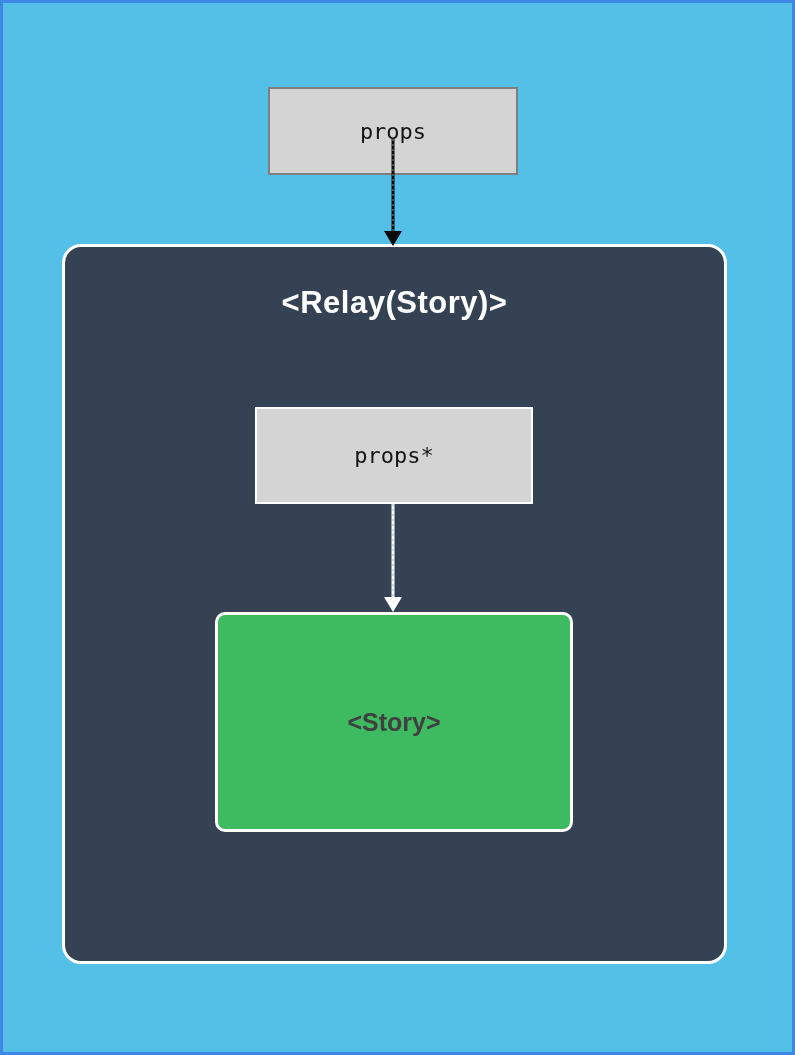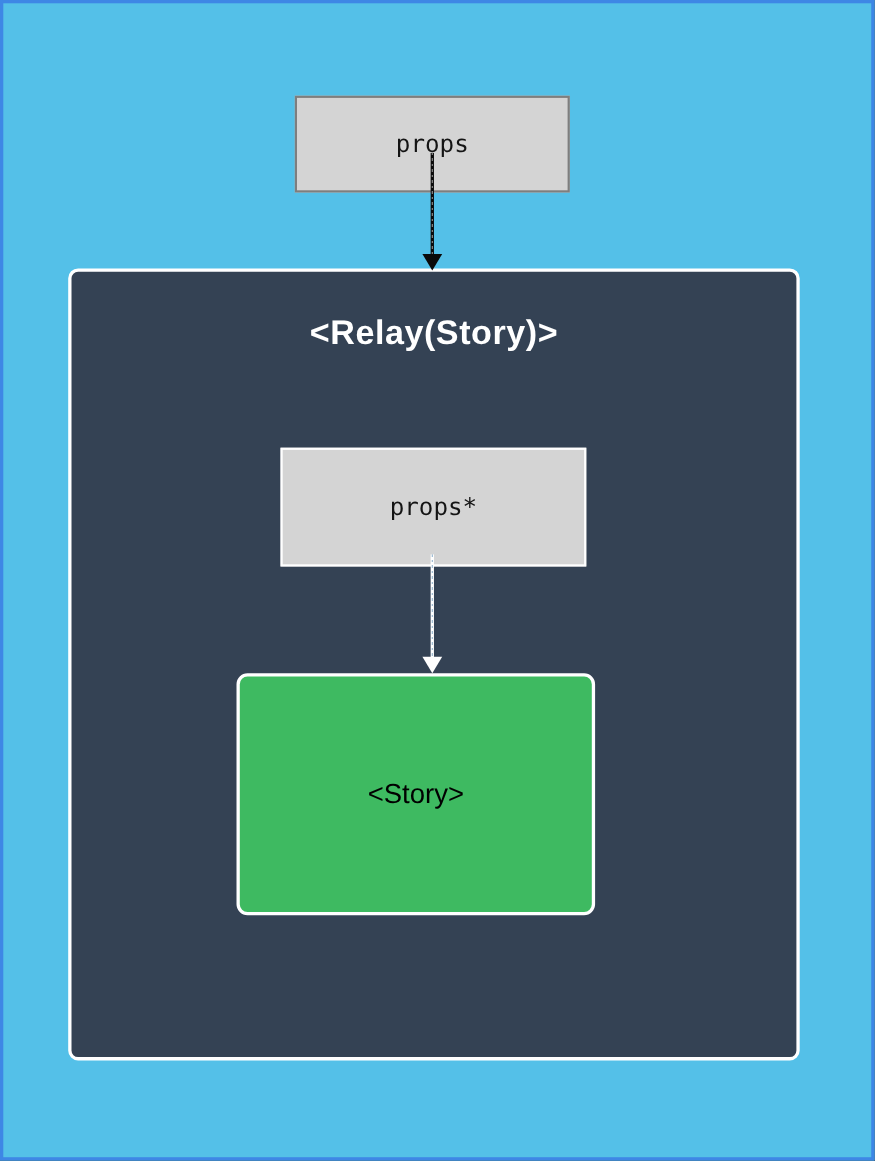--- a/index.html
+++ b/index.html
@@ -22,51 +22,51 @@
     display: flex; align-items: center; justify-content: center;
     font-family: "DejaVu Sans Mono", monospace;
     font-size: 22px; color: #141414; margin-top: 36px;
   }
 
   
   .relay-box {
     left: 59px; top: 241px; width: 665px; height: 720px;
     background: #344254;
     border: 3px solid #ffffff;
-    border-radius: 9px;
+    border-radius: 19px;
   }
   .relay-title {
     position: absolute; left: 0; right: 0; top: 38px;
     text-align: center;
     color: #ffffff;
     font-weight: bold;
     font-size: 31px;
     letter-spacing: 0.5px;
   }
 
   
   .props-inner-box {
-    left: 252px; top: 404px; width: 278px; height: 108px;
+    left: 252px; top: 404px; width: 278px; height: 97px;
     background: #d4d4d4;
     border: 2px solid #ffffff;
     display: flex; align-items: center; justify-content: center;
     font-family: "DejaVu Sans Mono", monospace;
     font-size: 22px; color: #141414;
     z-index: 2;
   }
 
   
   .story-box {
-    left: 212px; top: 609px; width: 326px; height: 220px;
+    left: 212px; top: 609px; width: 358px; height: 220px;
     background: #3eba61;
     border: 3px solid #ffffff;
     border-radius: 10px;
     display: flex; align-items: center; justify-content: center;
-    color: #000000;
-    font-weight: normal;
+    color: #404040;
+    font-weight: bold;
     font-size: 25px;
     z-index: 2;
   }
 
   
   .arrow { width: 18px; z-index: 3; }
   .arrow .shaft {
     position: absolute; left: 50%; transform: translateX(-50%);
     top: 0; bottom: 14px; width: 3px;
   }

